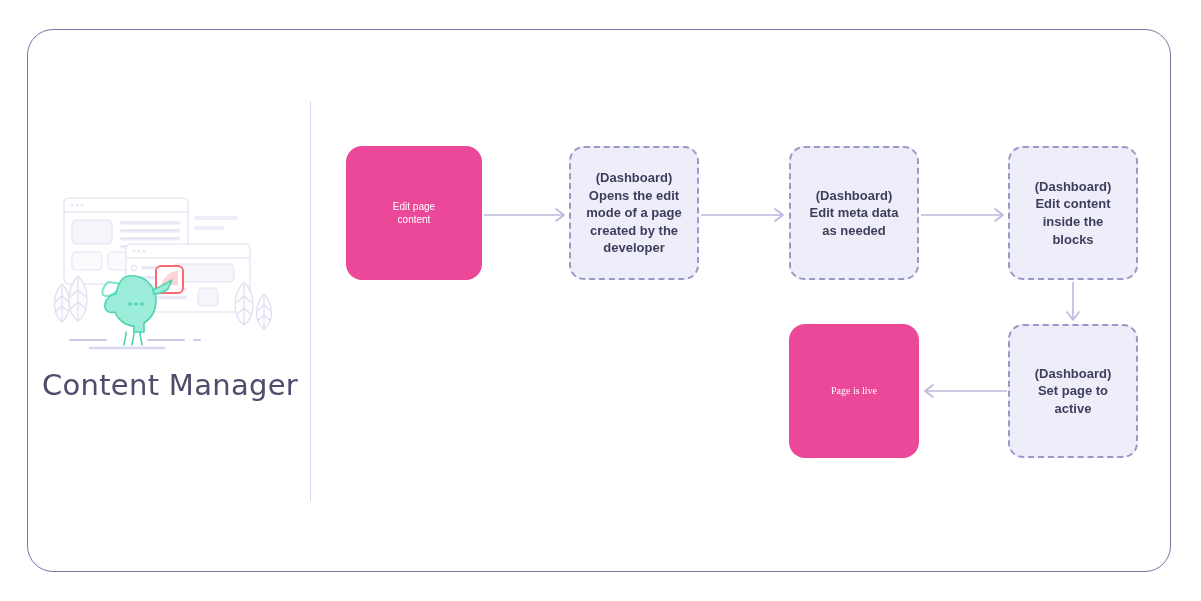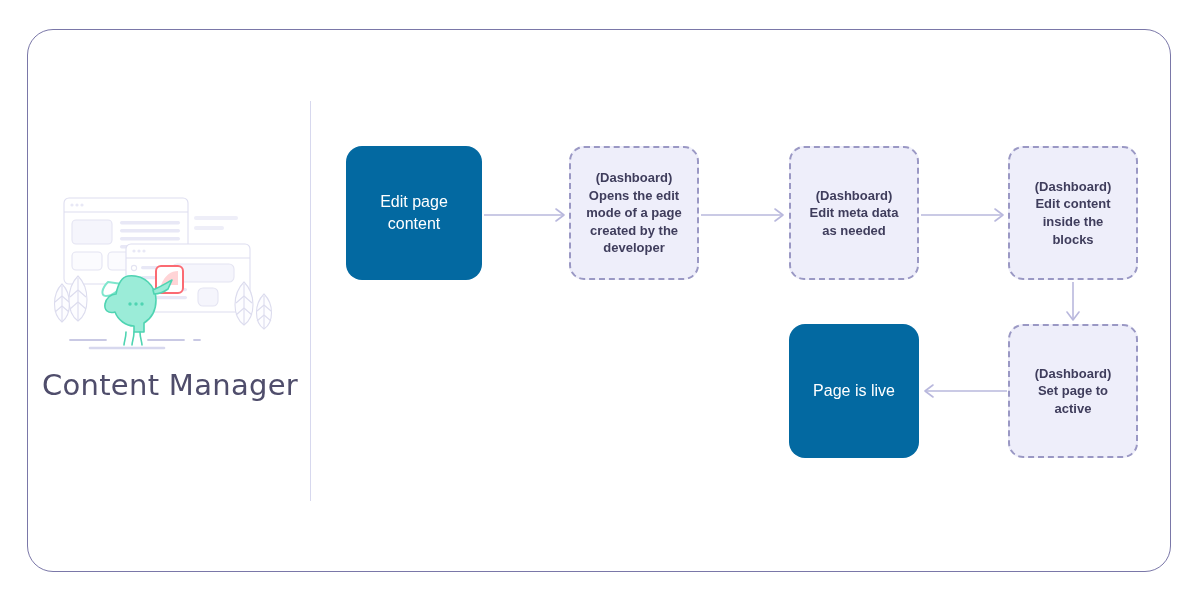--- a/index.html
+++ b/index.html
@@ -52,24 +52,24 @@
   .node{
     position:absolute;
     box-sizing:border-box;
     display:flex;
     align-items:center;
     justify-content:center;
     text-align:center;
     line-height:1.35;
   }
   .node-solid{
-    background:#0369a1;
+    background:#ec4899;
     border-radius:16px;
     color:#ffffff;
-    font-size:16px;
+    font-size:10px;
   }
   .node-dashed{
     background:#eeeefa;
     border:2px dashed #9a98c4;
     border-radius:15px;
     color:#3f3d5c;
     font-size:13px;
     font-weight:bold;
   }
   .node-label{
@@ -218,21 +218,21 @@
 inside the
 blocks</span>
   </div>
 
   <div class="node node-dashed" style="left:1008px;top:324px;width:130px;height:134px;">
     <span class="node-label">(Dashboard)
 Set page to
 active</span>
   </div>
 
-  <div class="node node-solid" style="left:789px;top:324px;width:130px;height:134px;">
+  <div class="node node-solid" style="left:789px;top:324px;width:130px;height:134px;font-family:Liberation Serif, serif;">
     <span class="node-label">Page is live</span>
   </div>
 
   <svg class="arrow" style="left:482px;top:200px;" width="90" height="30">
     <g stroke="#b9b8dd" stroke-width="1.6" fill="none">
       <line x1="2" y1="15" x2="82" y2="15"></line>
       <polyline points="74,9 82,15 74,21" stroke-linecap="round" stroke-linejoin="round"></polyline>
     </g>
   </svg>
 

